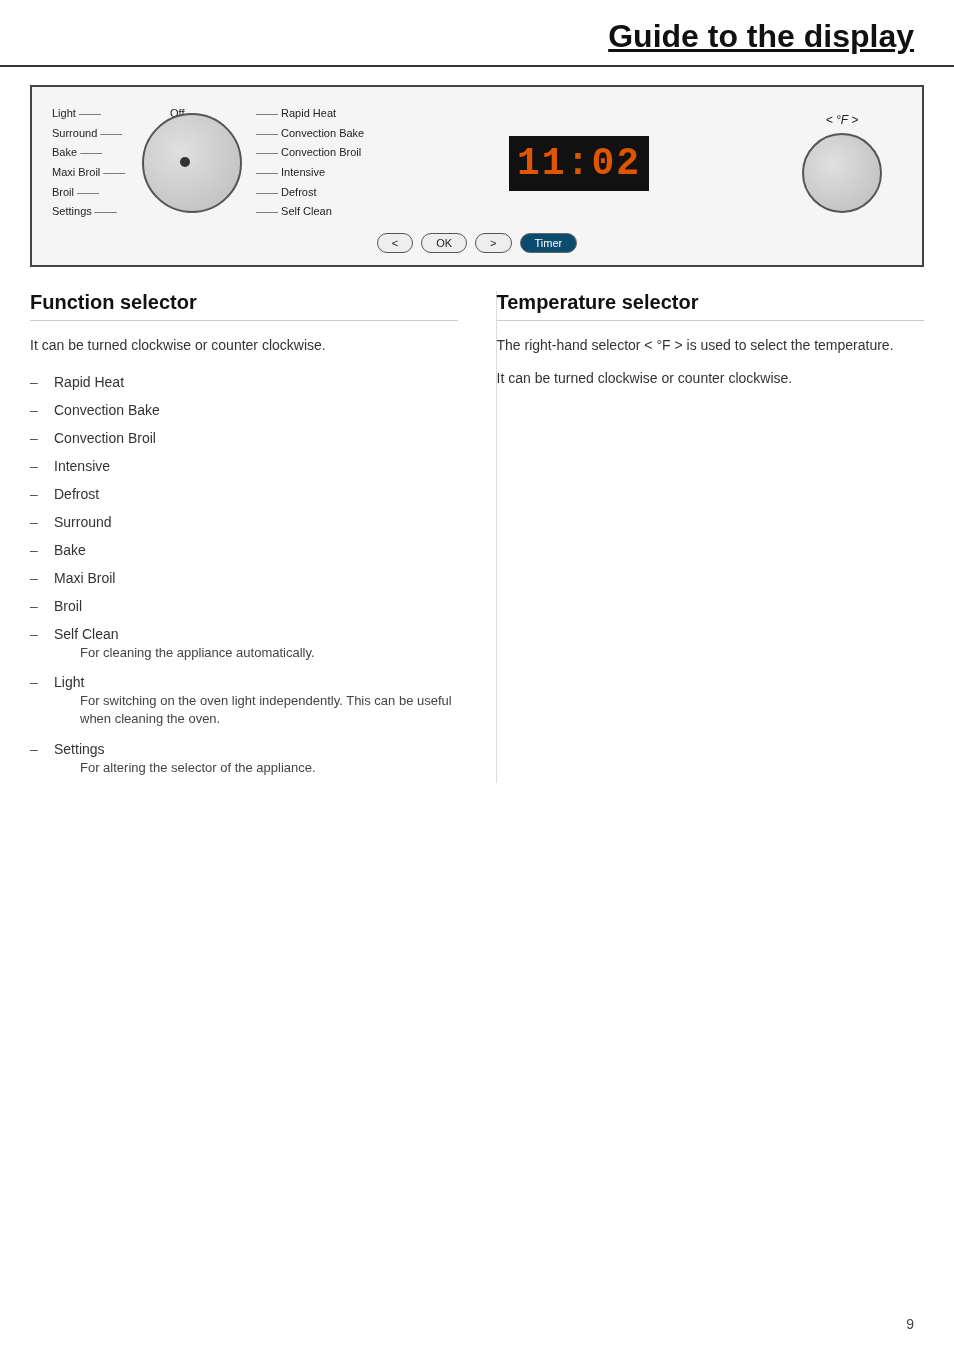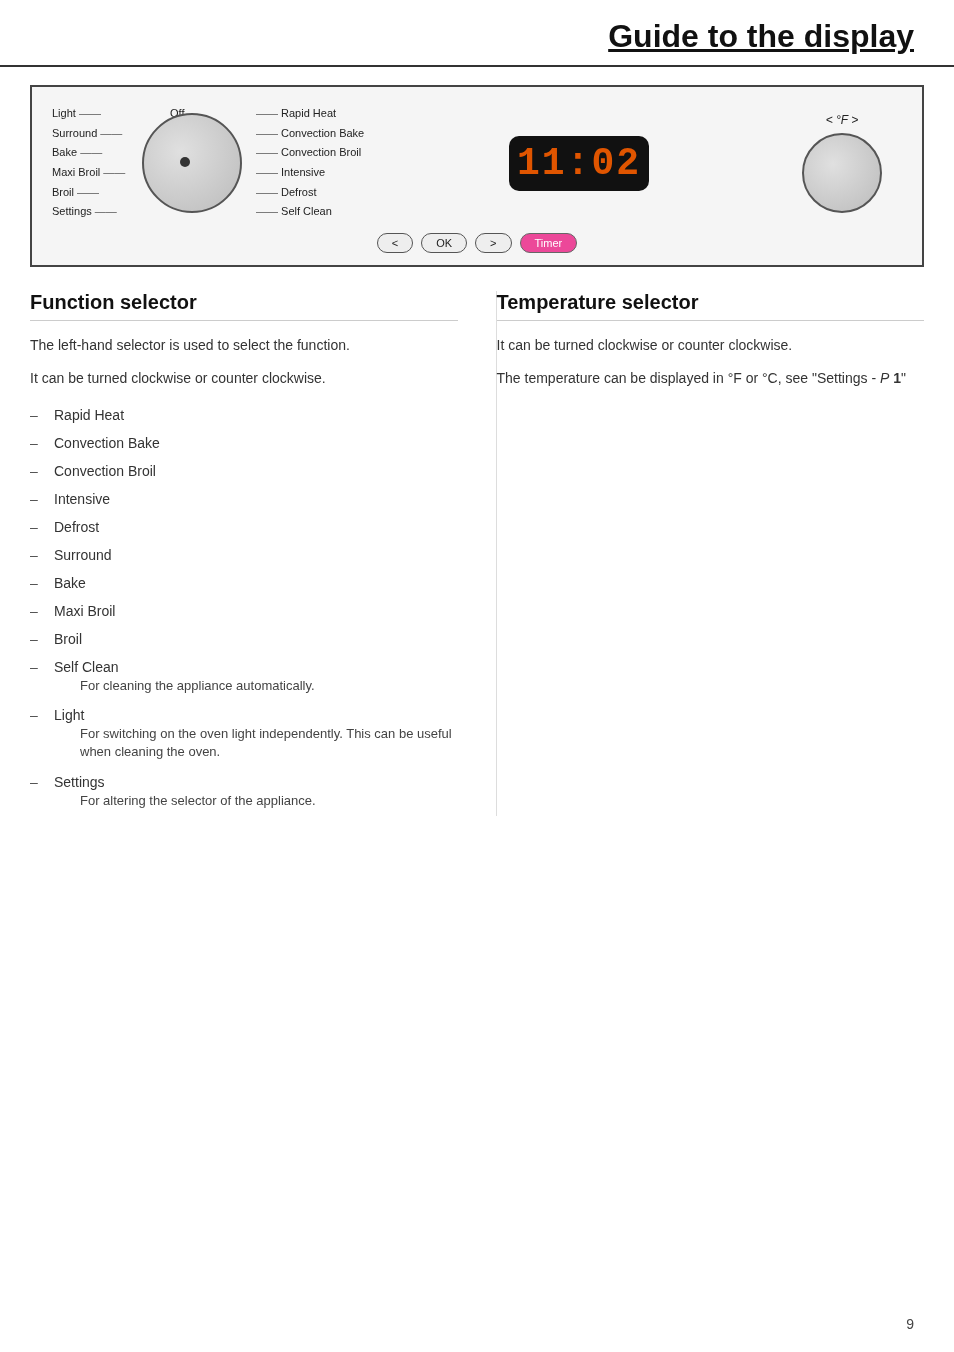--- a/index.html
+++ b/index.html
@@ -121,21 +121,21 @@
       justify-content: center;
     }
     .clock-digits {
       font-size: 38px;
       font-weight: bold;
       color: #e05500;
       font-family: 'Courier New', monospace;
       letter-spacing: 2px;
       background: #111;
       padding: 6px 8px;
-      border-radius: 10px;
+      border-radius: 0;
     }
 
     
     .right-selector-area {
       display: flex;
       flex-direction: column;
       align-items: center;
       gap: 6px;
       min-width: 120px;
     }
@@ -161,21 +161,21 @@
     }
     .btn-oval {
       border: 1.5px solid #555;
       border-radius: 20px;
       padding: 3px 14px;
       font-size: 11px;
       background: #eee;
       color: #222;
     }
     .btn-oval.timer-btn {
-      background: #ec4899;
+      background: #0c4a6e;
       color: #fff;
       border-color: #666;
     }
 
     
     .main-content {
       display: flex;
       gap: 8px;
       padding: 0 30px;
     }
@@ -299,21 +299,20 @@
     <div class="btn-oval">OK</div>
     <div class="btn-oval">&gt;</div>
     <div class="btn-oval timer-btn">Timer</div>
   </div>
 </div>
 
 <div class="main-content">
 
   <div class="left-col">
     <div class="section-title">Function selector</div>
-    <p class="intro-text">The left-hand selector is used to select the function.</p>
     <p class="intro-text">It can be turned clockwise or counter clockwise.</p>
 
     <ul class="function-list">
       <li>
         <span class="dash">–</span>
         <span class="item-content">
           <span class="item-label">Rapid Heat</span>
         </span>
       </li>
       <li>
@@ -383,21 +382,19 @@
         <span class="item-content">
           <span class="item-label">Settings</span>
           <span class="item-desc">For altering the selector of the appliance.</span>
         </span>
       </li>
     </ul>
   </div>
 
   <div class="right-col">
     <div class="section-title">Temperature selector</div>
+    <p class="intro-text">The right-hand selector &lt; °F &gt; is used to select the temperature.</p>
     <p class="intro-text">It can be turned clockwise or counter clockwise.</p>
-    <p class="intro-text">
-      The temperature can be displayed in °F or °C, see "Settings - <em>P</em> <strong>1</strong>"
-    </p>
   </div>
 
 </div>
 
 <div class="page-number">9</div>
 
 </body></html>

